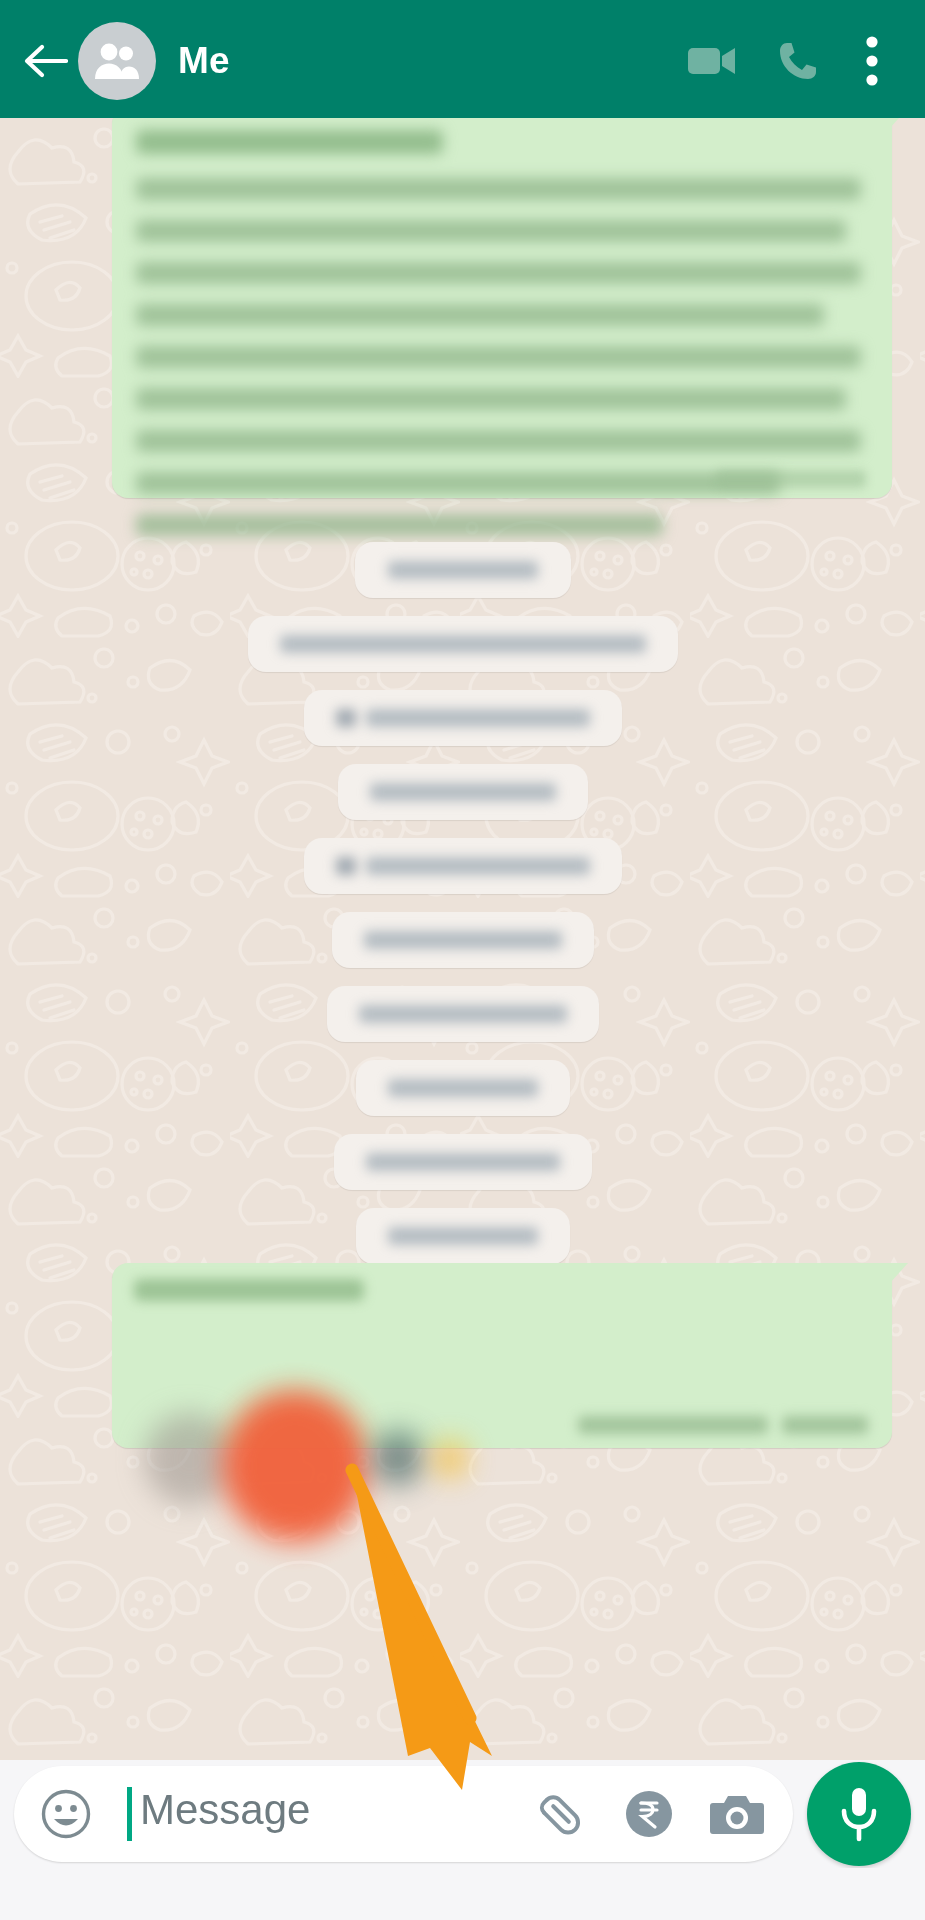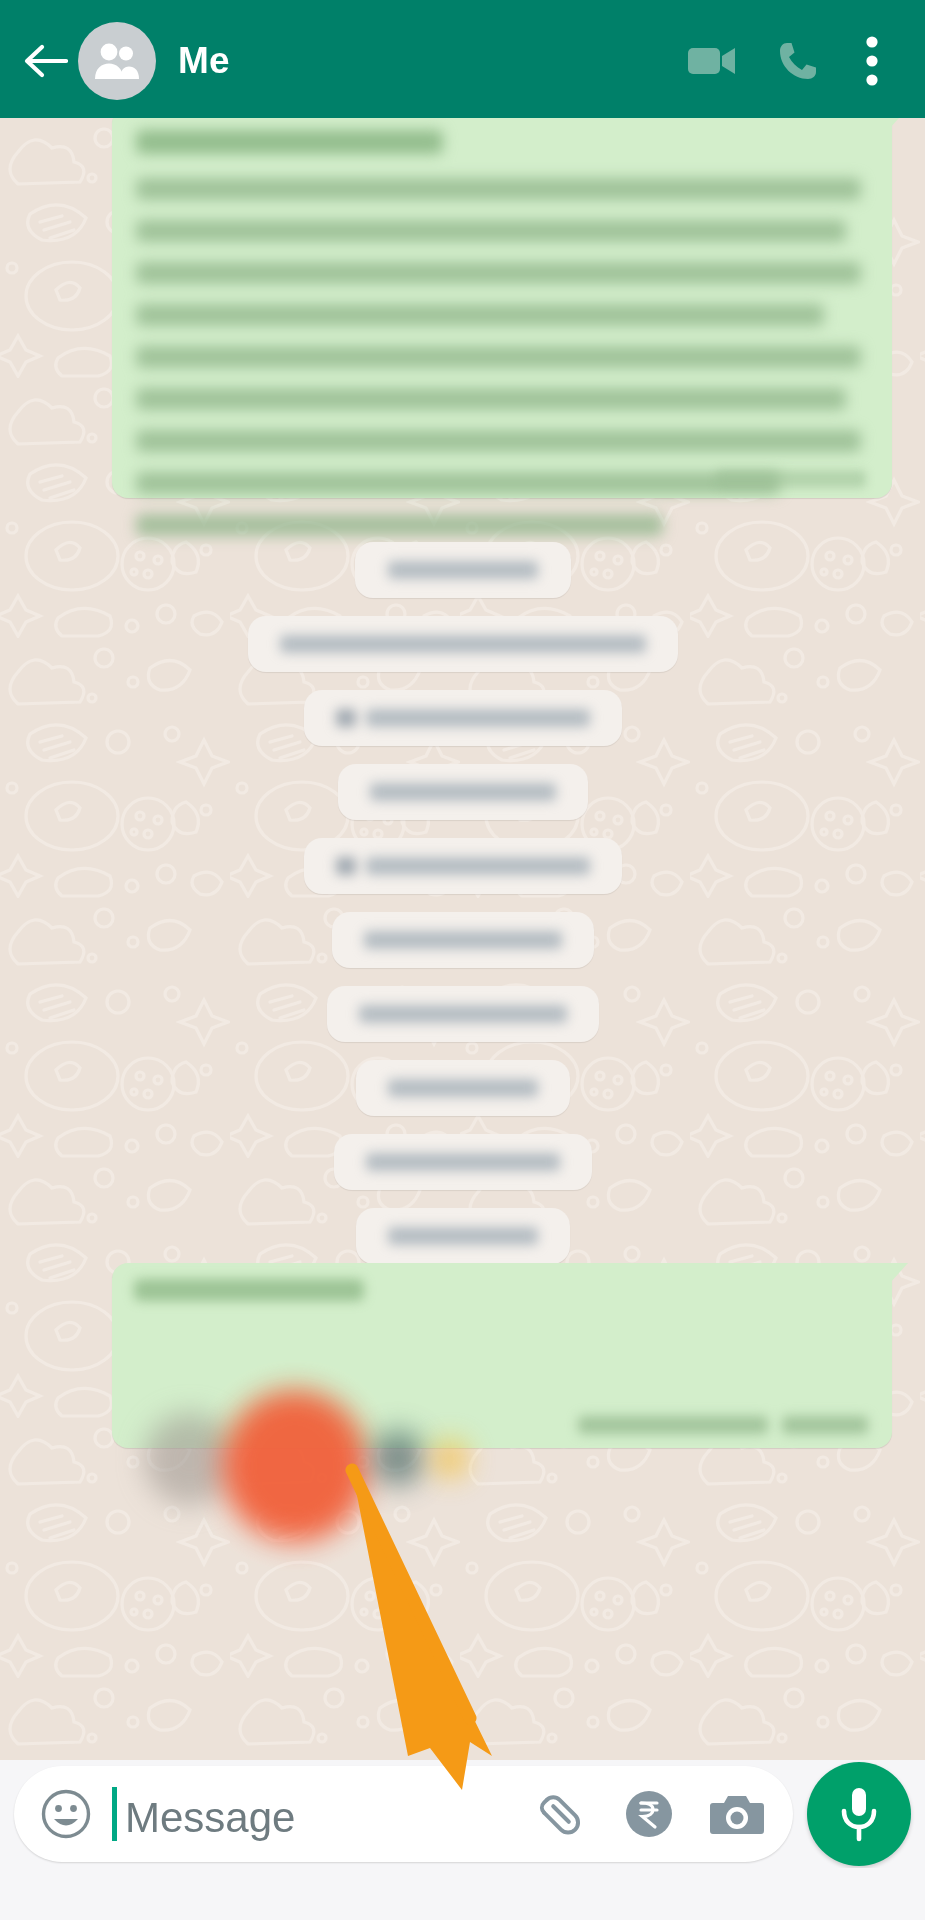--- a/index.html
+++ b/index.html
@@ -276,22 +276,22 @@
     gap: 0;
   }
   .emoji-btn {
     width: 56px; height: 56px;
     flex: 0 0 auto;
     display: flex; align-items: center; justify-content: center;
   }
   .msg-field {
     flex: 1 1 auto;
     display: flex;
-    align-items: flex-end;
-    margin-left: 18px;
+    align-items: flex-start;
+    margin-left: 33px;
     min-width: 0;
   }
   .caret {
     width: 5px;
     height: 54px;
     background: #00A884;
     flex: 0 0 auto;
   }
   .placeholder {
     color: #6E7B80;

